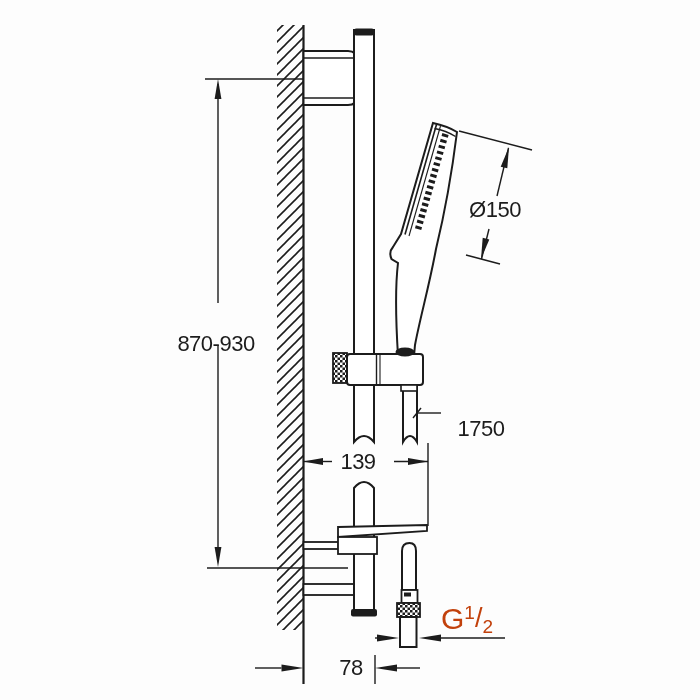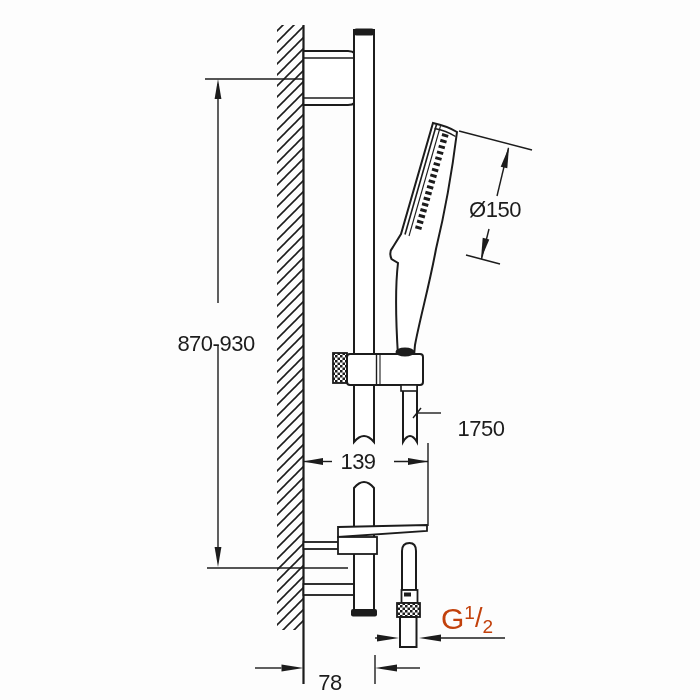--- a/index.html
+++ b/index.html
@@ -140,19 +140,19 @@
     <polygon points="419,638 441,634.5 441,641.5"></polygon>
     <polygon points="509,147 507.3,168.3 500.7,166.7"></polygon>
     <polygon points="481,259 489.3,239.4 482.7,237.8"></polygon>
   </g>
 </svg>
 
   <div class="dim" style="left:216px;top:325px;margin-top:19px;">870-930</div>
   <div class="dim boxed" style="left:495px;top:210px;">Ø150</div>
   <div class="dim" style="left:481px;top:413px;margin-top:16px;">1750</div>
   <div class="dim boxed" style="left:358px;top:462px;">139</div>
-  <div class="dim" style="left:330px;top:668px;margin-top:15px;">78</div>
+  <div class="dim" style="left:351px;top:668px;">78</div>
 
   <div class="thread-label" style="left:441px;top:604px;">
     <span>G</span><span class="num">1</span><span class="sl">/</span><span class="den">2</span>
   </div>
 
 </div>
 
 </body></html>

